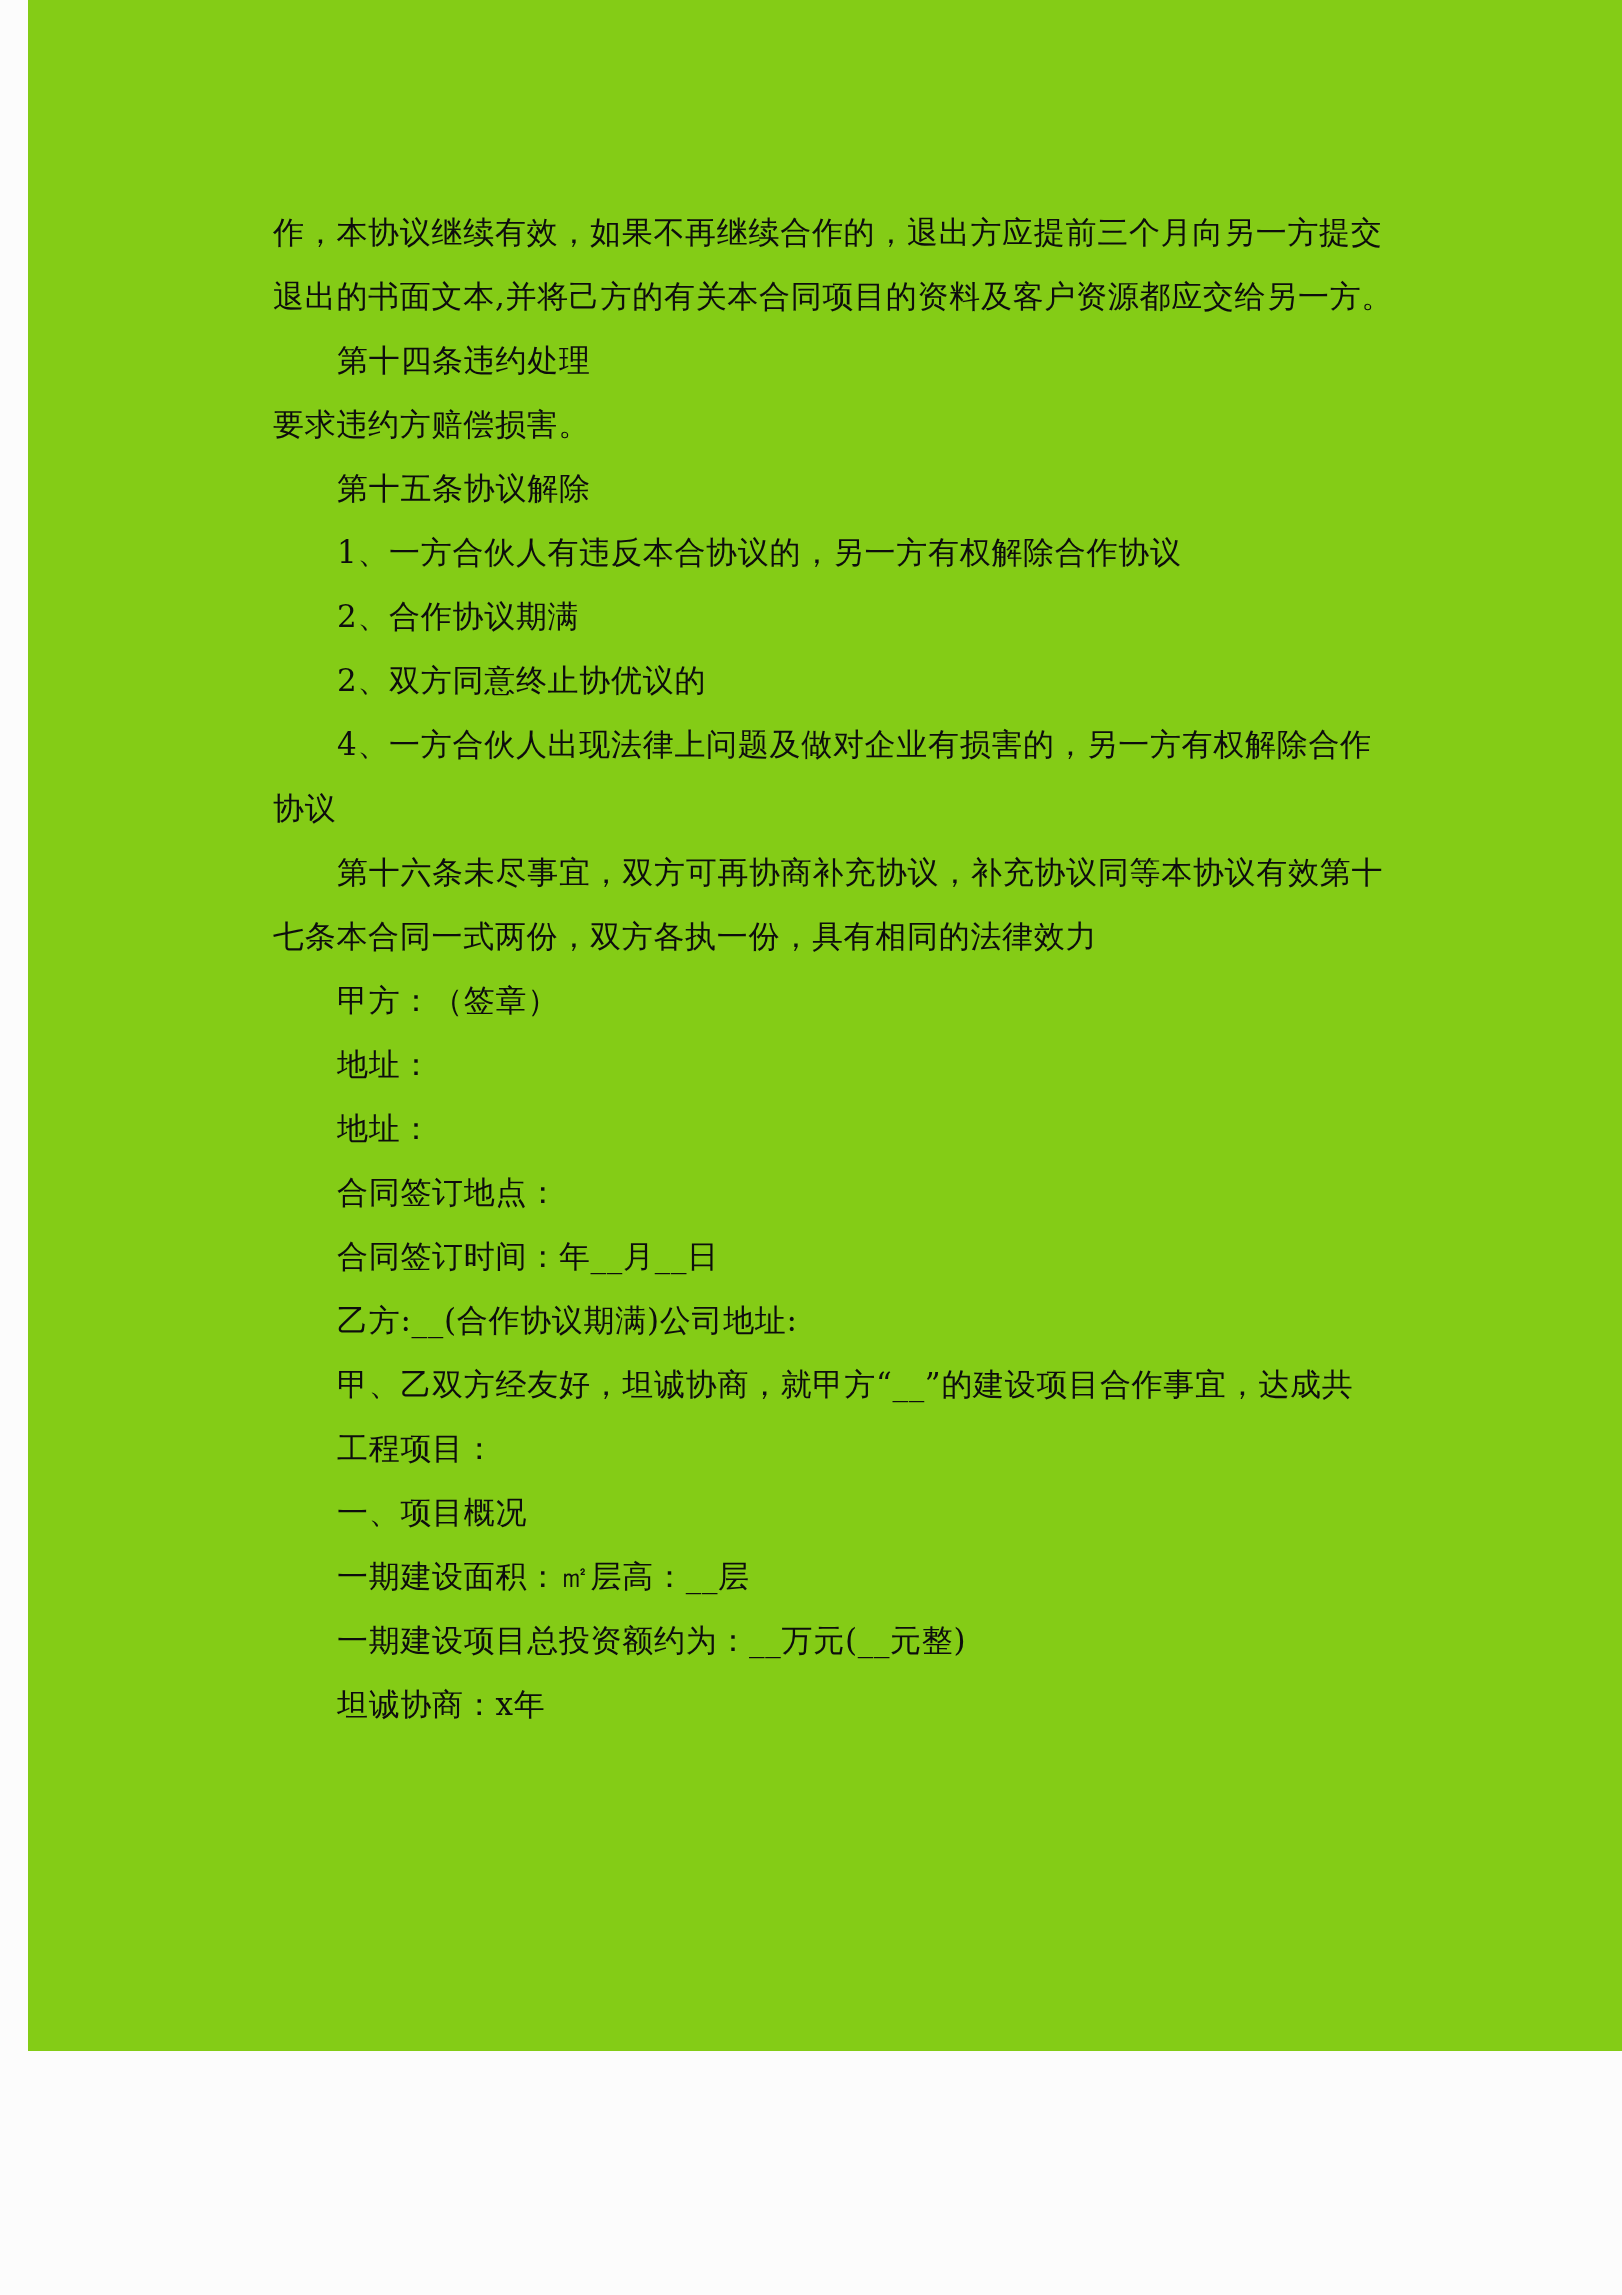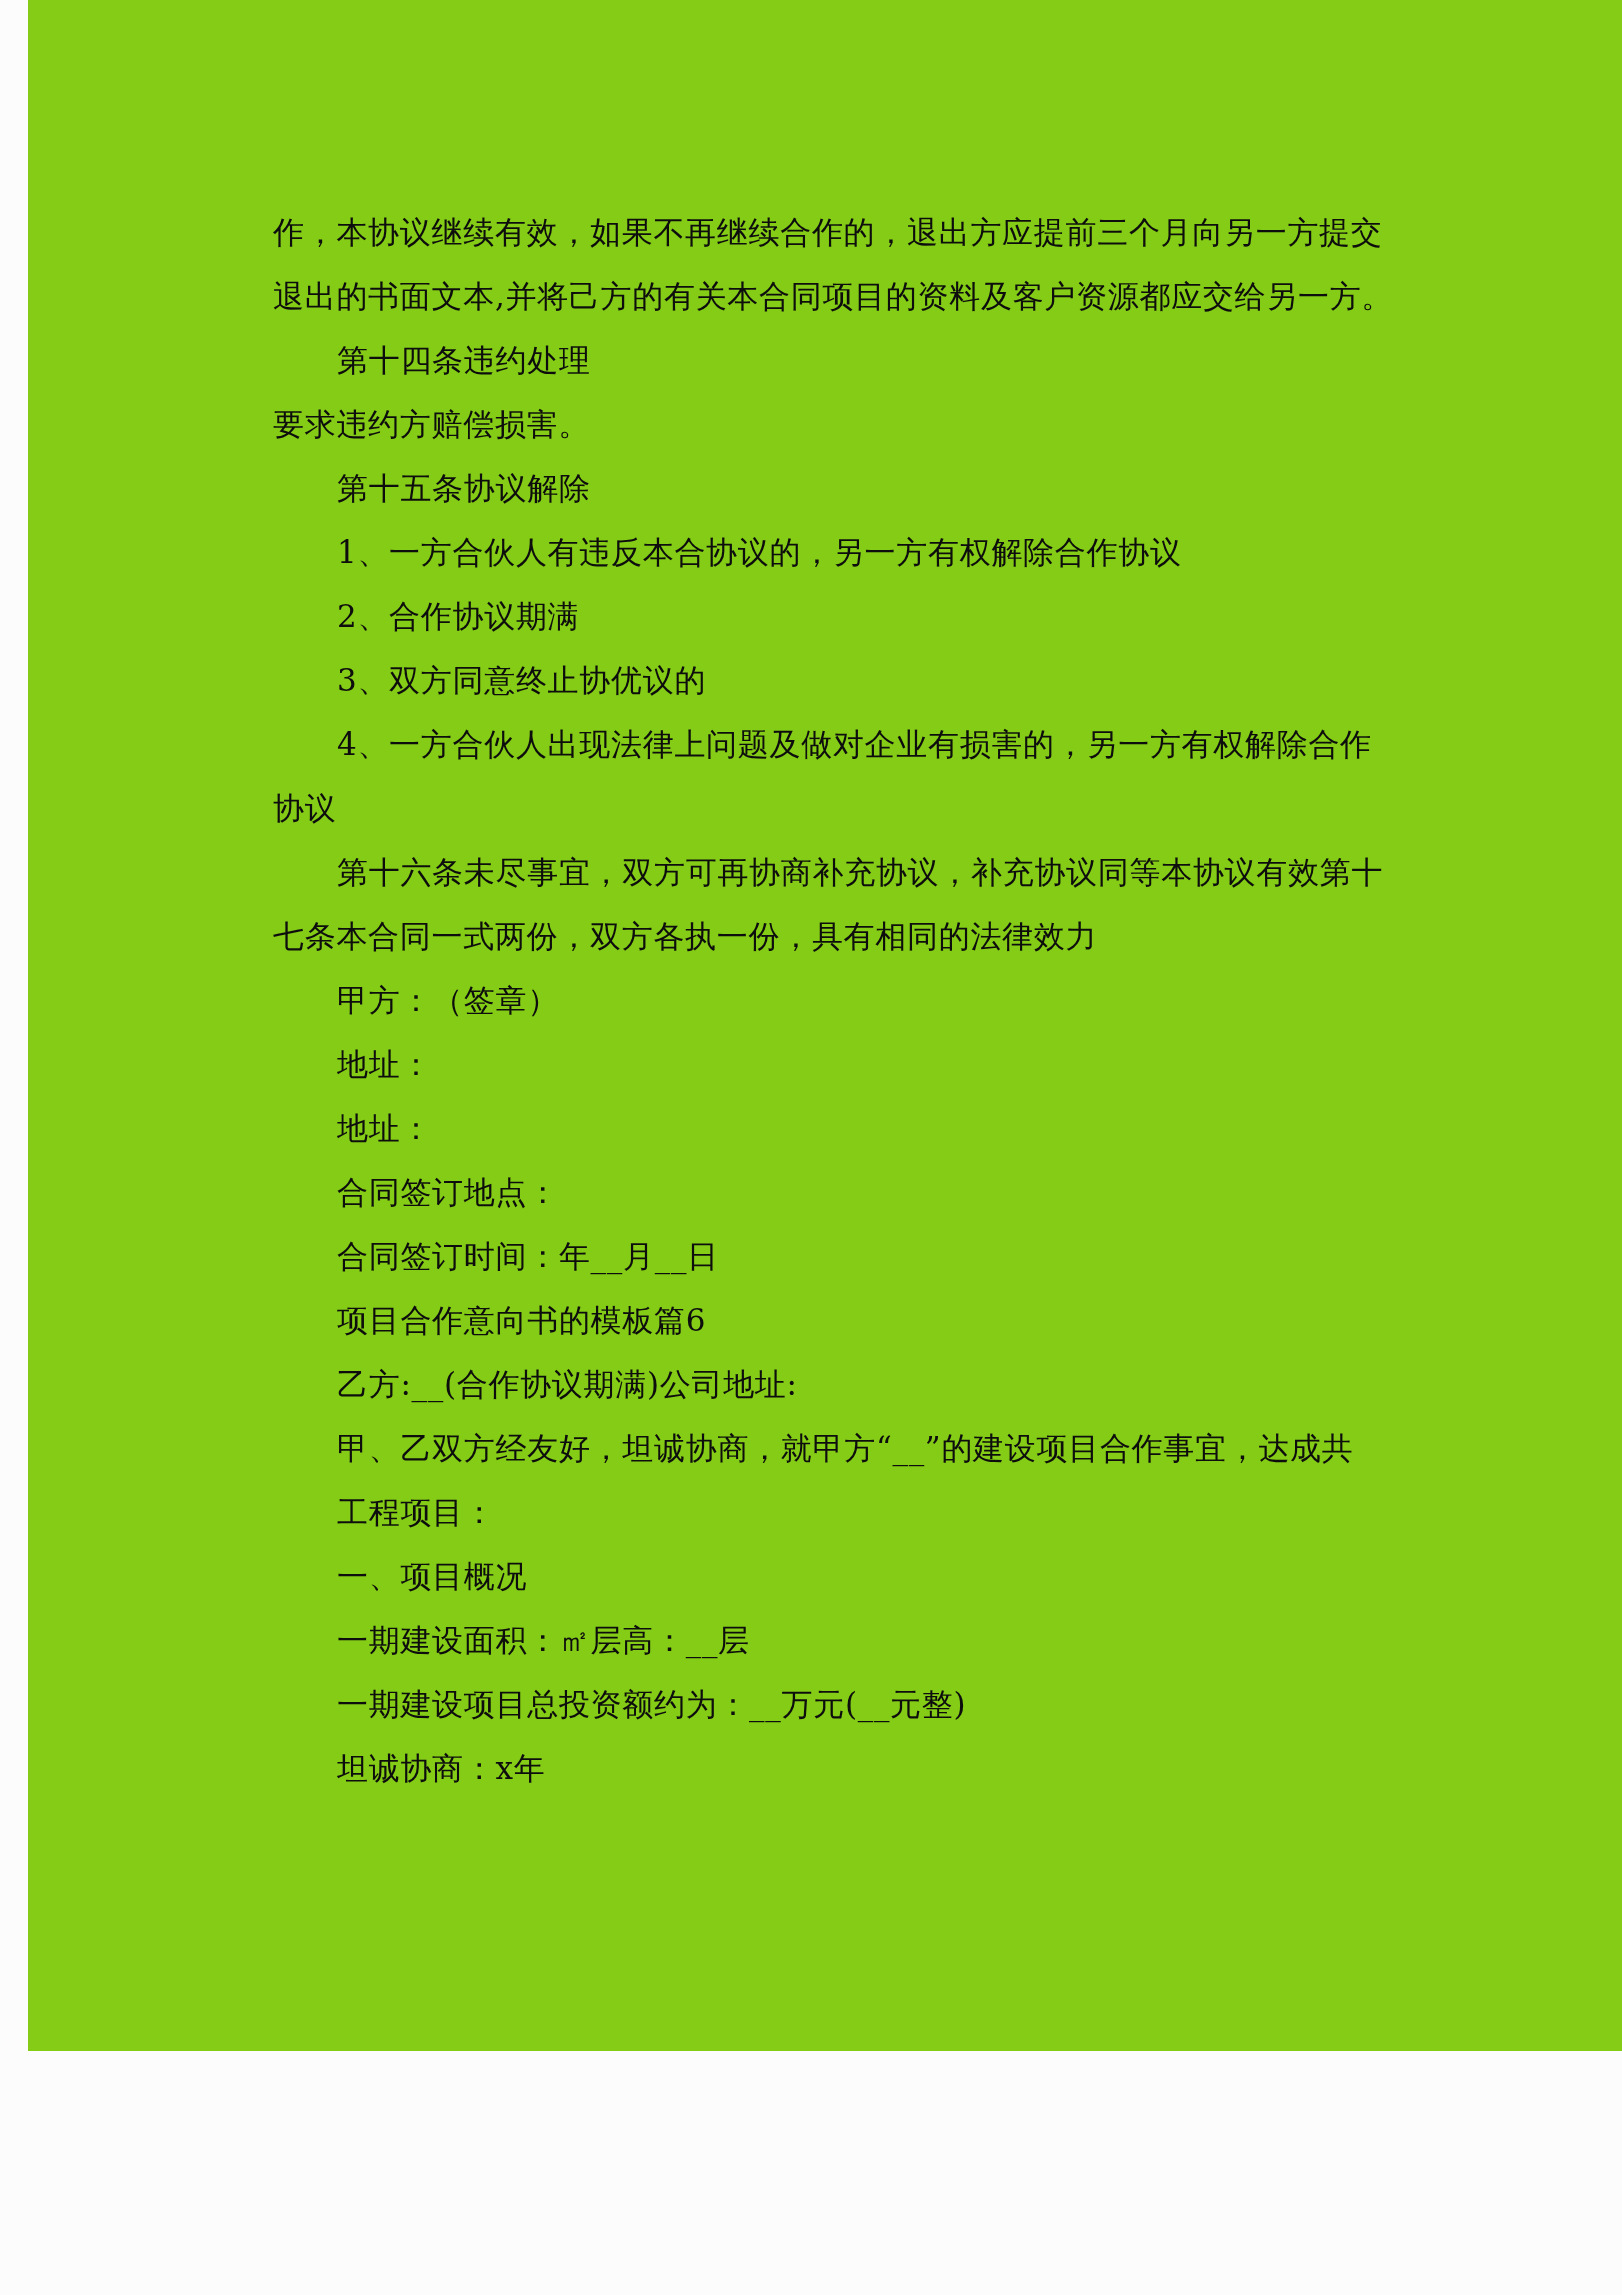--- a/index.html
+++ b/index.html
@@ -50,31 +50,30 @@
 
 <div class="page">
   <div class="content">
     <p class="p cont">作，本协议继续有效，如果不再继续合作的，退出方应提前三个月向另一方提交</p>
     <p class="p cont">退出的书面文本,并将己方的有关本合同项目的资料及客户资源都应交给另一方。</p>
     <p class="p indent">第十四条违约处理</p>
     <p class="p cont">要求违约方赔偿损害。</p>
     <p class="p indent">第十五条协议解除</p>
     <p class="p indent">1、一方合伙人有违反本合协议的，另一方有权解除合作协议</p>
     <p class="p indent">2、合作协议期满</p>
-    <p class="p indent">3、双方同意终止协优议的</p>
+    <p class="p indent">2、双方同意终止协优议的</p>
     <p class="p indent">4、一方合伙人出现法律上问题及做对企业有损害的，另一方有权解除合作</p>
     <p class="p cont">协议</p>
     <p class="p indent">第十六条未尽事宜，双方可再协商补充协议，补充协议同等本协议有效第十</p>
     <p class="p cont">七条本合同一式两份，双方各执一份，具有相同的法律效力</p>
     <p class="p indent">甲方：（签章）</p>
     <p class="p indent">地址：</p>
     <p class="p indent">地址：</p>
     <p class="p indent">合同签订地点：</p>
     <p class="p indent">合同签订时间：年__月__日</p>
-    <p class="p indent">项目合作意向书的模板篇6</p>
     <p class="p indent">乙方:__(合作协议期满)公司地址:</p>
     <p class="p indent">甲、乙双方经友好，坦诚协商，就甲方“__”的建设项目合作事宜，达成共</p>
     <p class="p indent">工程项目：</p>
     <p class="p indent">一、项目概况</p>
     <p class="p indent">一期建设面积：㎡层高：__层</p>
     <p class="p indent">一期建设项目总投资额约为：__万元(__元整)</p>
     <p class="p indent">坦诚协商：x年</p>
   </div>
 </div>
 

